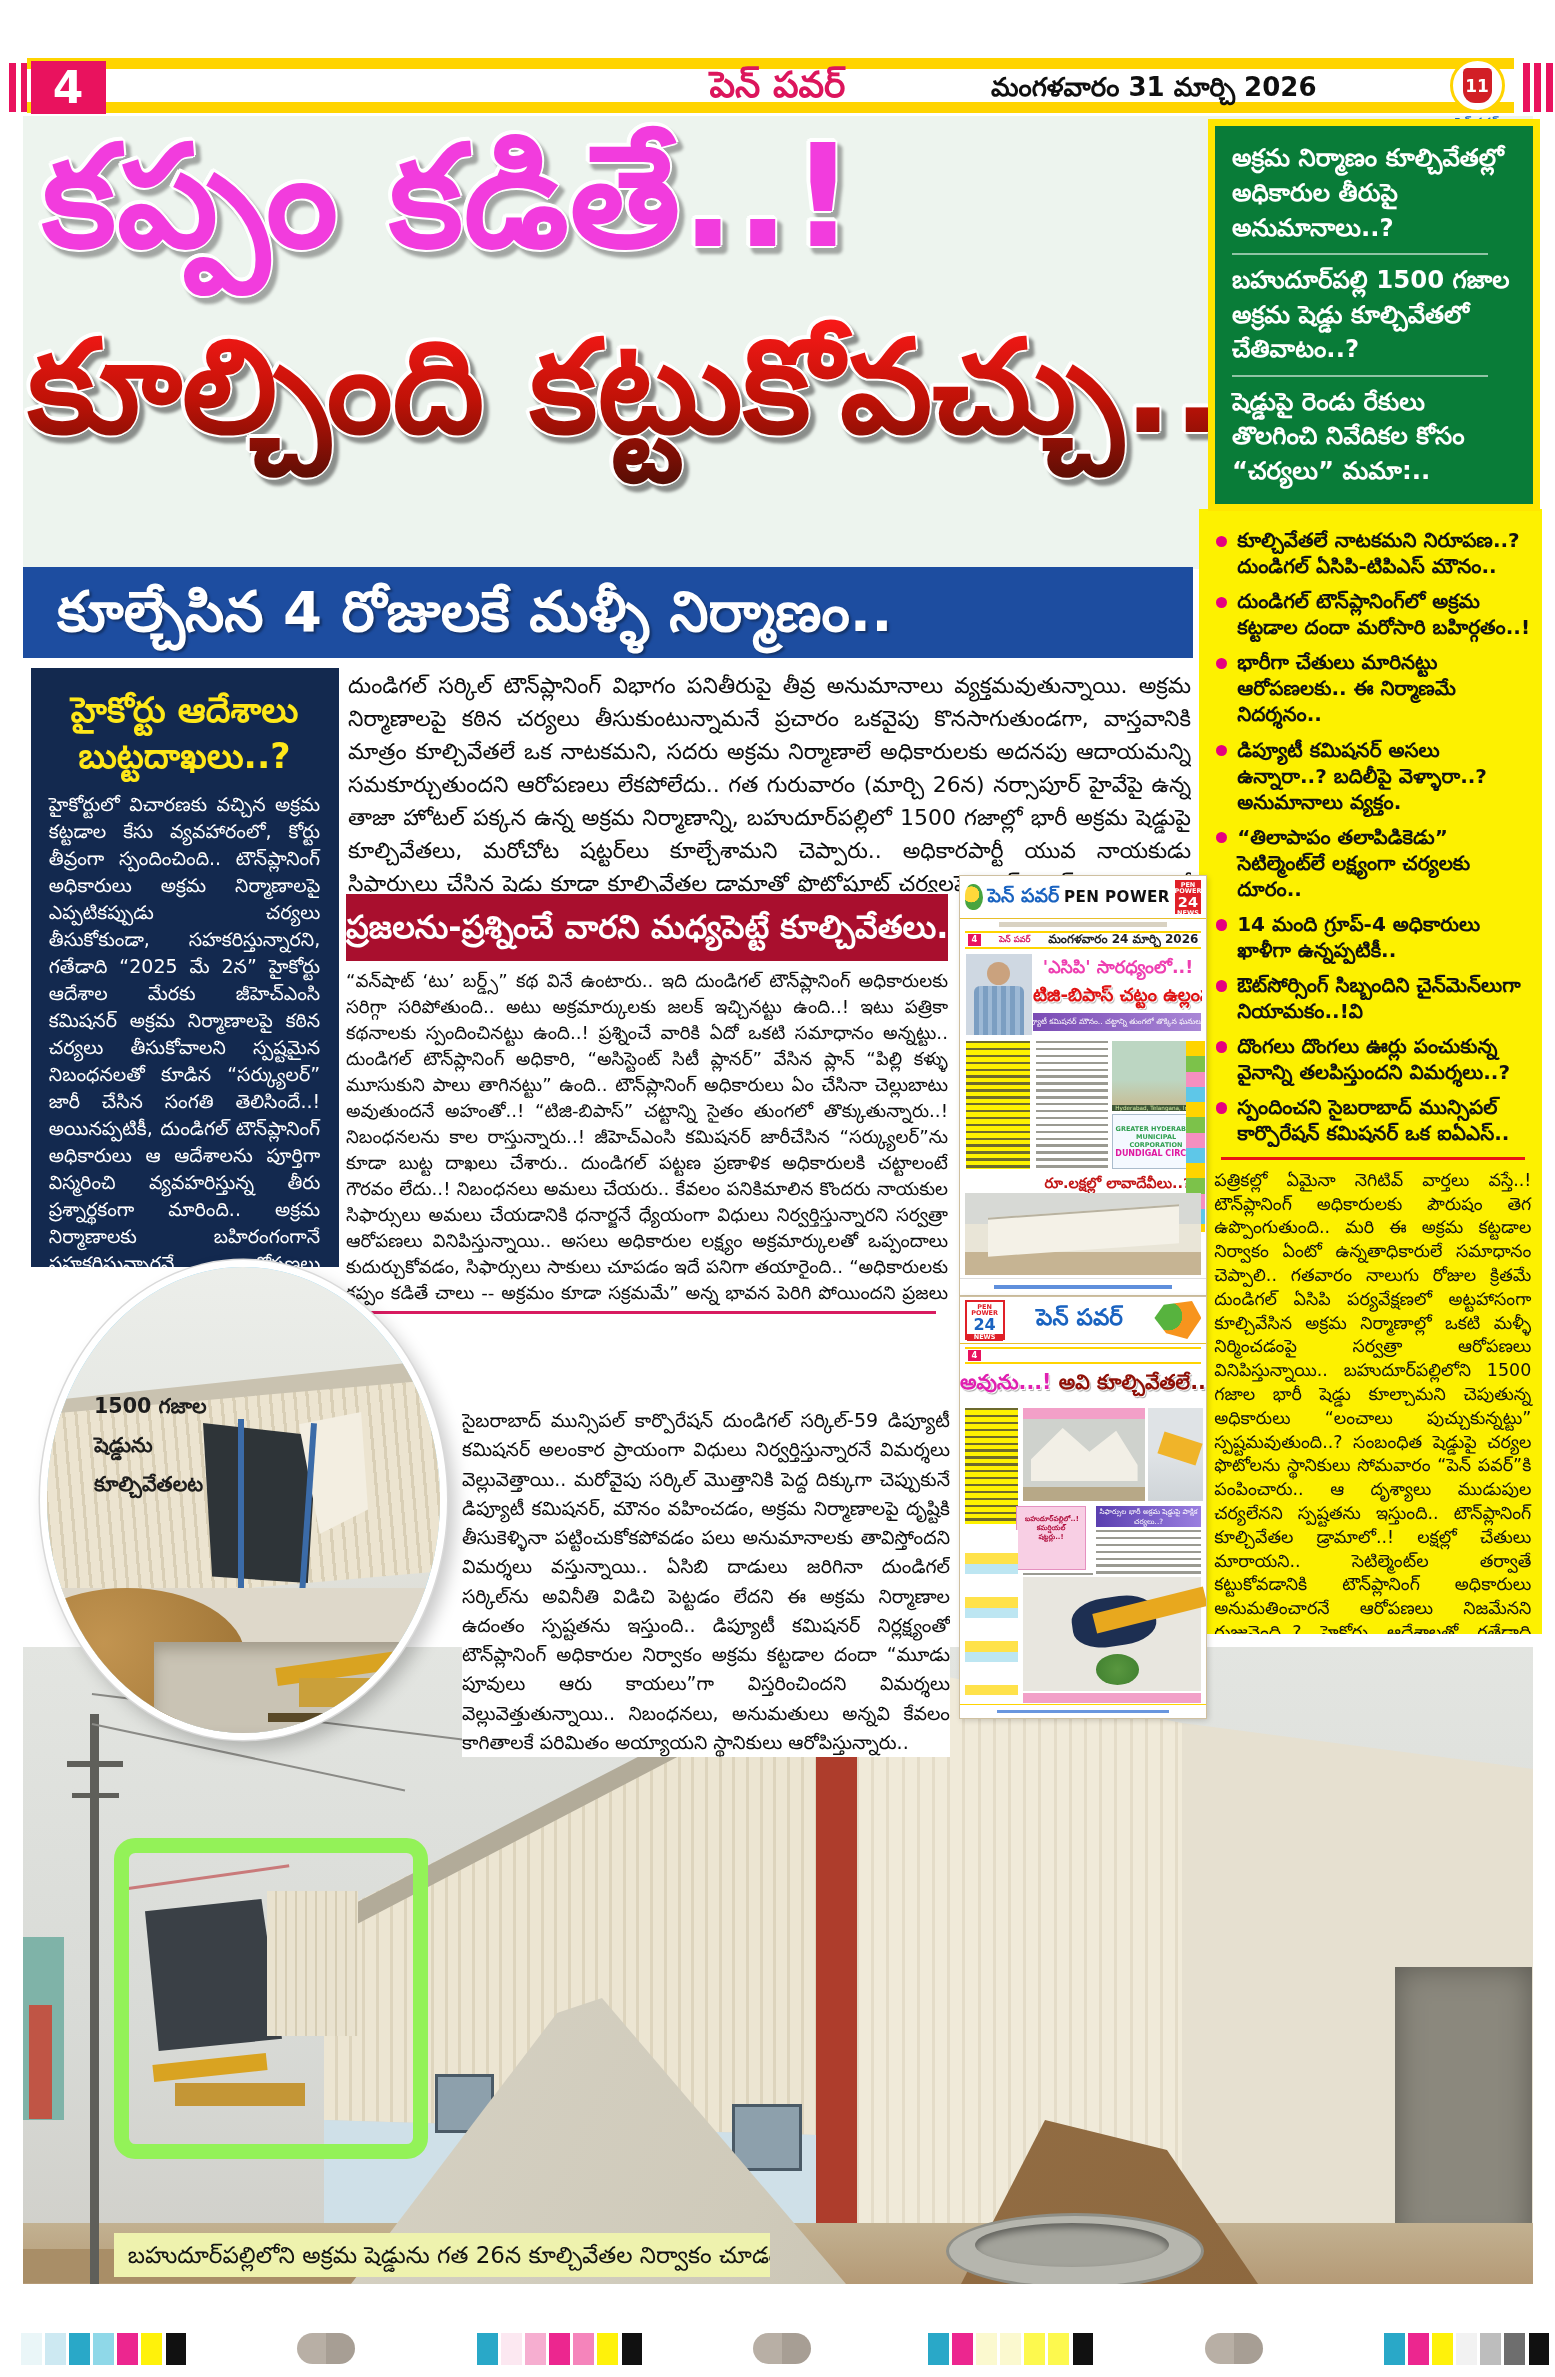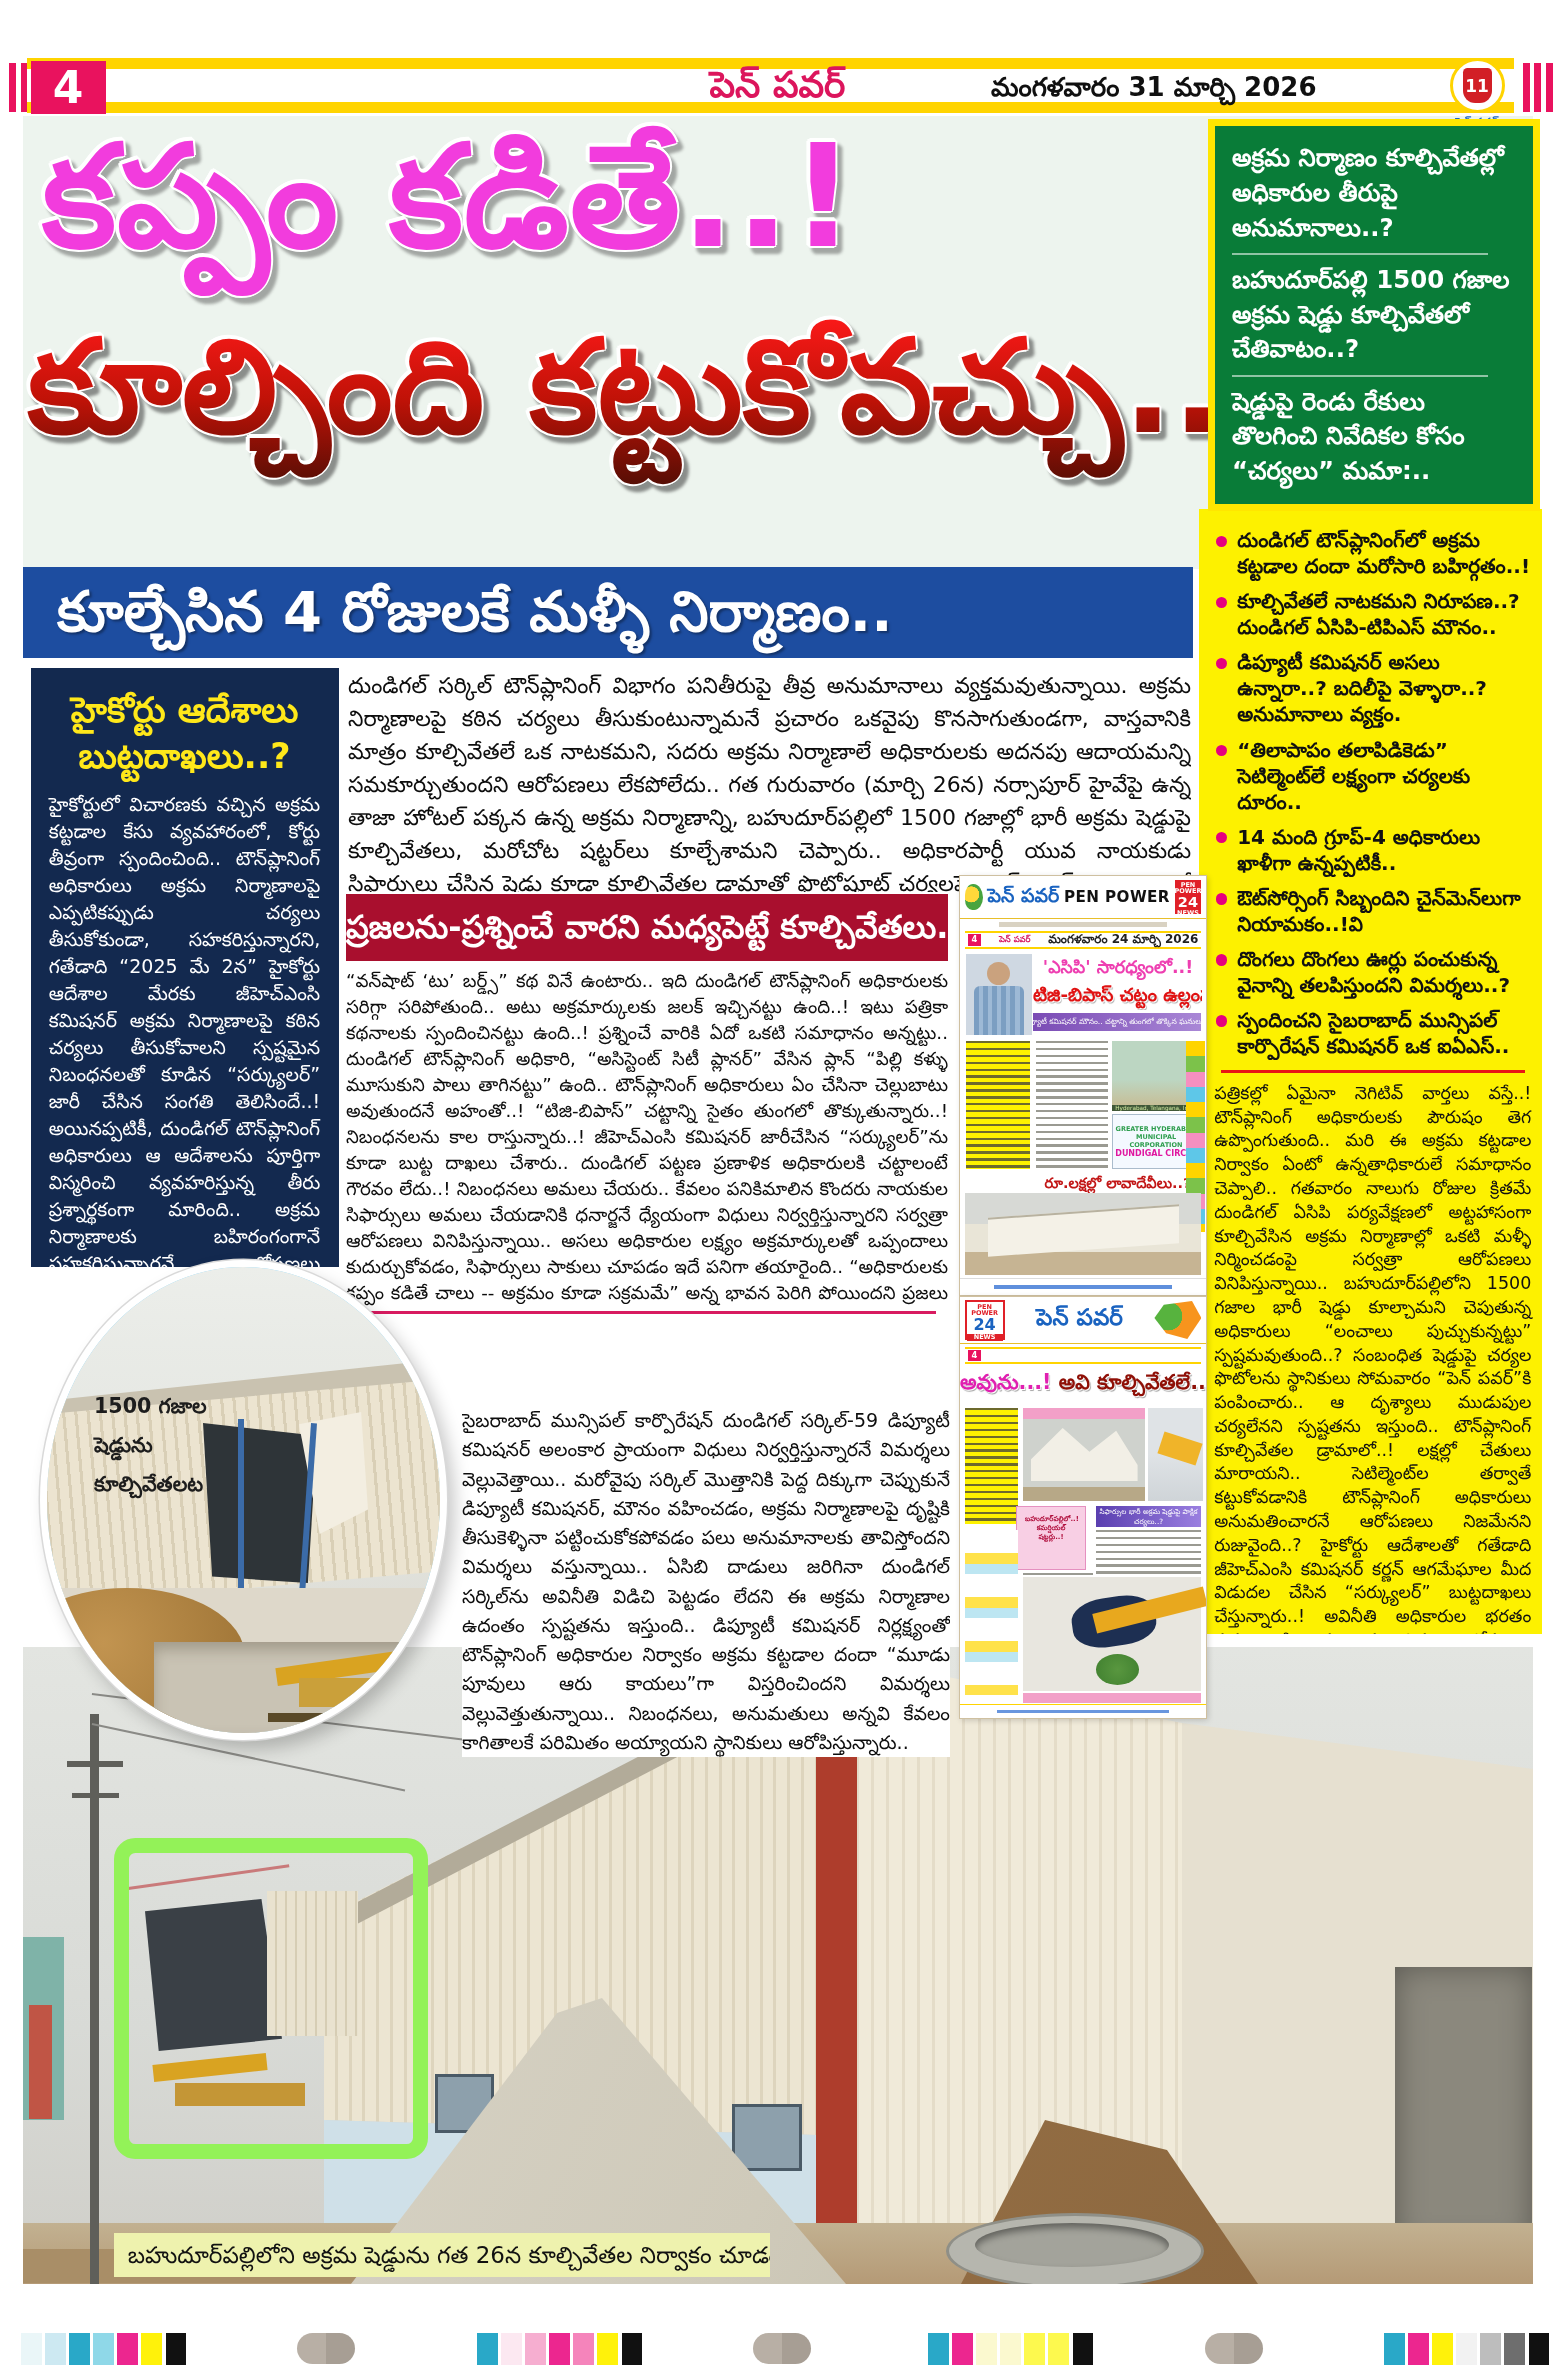--- a/index.html
+++ b/index.html
@@ -329,22 +329,23 @@
     <div class="sep"></div>
     <div class="gi">బహుదూర్‌పల్లి 1500 గజాల అక్రమ షెడ్డు కూల్చివేతలో చేతివాటం..?</div>
     <div class="sep"></div>
     <div class="gi">షెడ్డుపై రెండు రేకులు తొలగించి నివేదికల కోసం “చర్యలు” మమా:..</div>
   </div>
 
   <div class="abs" id="strip">కూల్చేసిన 4 రోజులకే మళ్ళీ నిర్మాణం..</div>
 
   <div class="abs" id="sidebar">
     <ul>
+      <li>కూల్చివేతలే నాటకమని నిరూపణ..? దుండిగల్ ఏసిపి-టిపిఎస్ మౌనం..</li>
       <li>దుండిగల్ టౌన్‌ప్లానింగ్‌లో అక్రమ కట్టడాల దందా మరోసారి బహిర్గతం..!</li>
-      <li>కూల్చివేతలే నాటకమని నిరూపణ..? దుండిగల్ ఏసిపి-టిపిఎస్ మౌనం..</li>
+      <li>భారీగా చేతులు మారినట్టు ఆరోపణలకు.. ఈ నిర్మాణమే నిదర్శనం..</li>
       <li>డిప్యూటీ కమిషనర్ అసలు ఉన్నారా..? బదిలీపై వెళ్ళారా..? అనుమానాలు వ్యక్తం.</li>
       <li>“తిలాపాపం తలాపిడికెడు” సెటిల్మెంట్‌లే లక్ష్యంగా చర్యలకు దూరం..</li>
       <li>14 మంది గ్రూప్-4 అధికారులు ఖాళీగా ఉన్నప్పటికీ..</li>
       <li>ఔట్‌సోర్సింగ్ సిబ్బందిని చైన్‌మెన్‌లుగా నియామకం..!వి</li>
       <li>దొంగలు దొంగలు ఊర్లు పంచుకున్న వైనాన్ని తలపిస్తుందని విమర్శలు..?</li>
       <li>స్పందించని సైబరాబాద్ మున్సిపల్ కార్పొరేషన్ కమిషనర్ ఒక ఐఏఎస్..</li>
     </ul>
     <div class="shr"></div>
     <div class="spara">పత్రికల్లో ఏమైనా నెగిటివ్ వార్తలు వస్తే..! టౌన్‌ప్లానింగ్ అధికారులకు పౌరుషం తెగ ఉప్పొంగుతుంది.. మరి ఈ అక్రమ కట్టడాల నిర్వాకం ఏంటో ఉన్నతాధికారులే సమాధానం చెప్పాలి.. గతవారం నాలుగు రోజుల క్రితమే దుండిగల్ ఏసిపి పర్యవేక్షణలో అట్టహాసంగా కూల్చివేసిన అక్రమ నిర్మాణాల్లో ఒకటి మళ్ళీ నిర్మించడంపై సర్వత్రా ఆరోపణలు వినిపిస్తున్నాయి.. బహుదూర్‌పల్లిలోని 1500 గజాల భారీ షెడ్డు కూల్చామని చెపుతున్న అధికారులు “లంచాలు పుచ్చుకున్నట్టు” స్పష్టమవుతుంది..? సంబంధిత షెడ్డుపై చర్యల ఫొటోలను స్థానికులు సోమవారం “పెన్ పవర్”కి పంపించారు.. ఆ దృశ్యాలు ముడుపుల చర్యలేనని స్పష్టతను ఇస్తుంది.. టౌన్‌ప్లానింగ్ కూల్చివేతల డ్రామాలో..! లక్షల్లో చేతులు మారాయని.. సెటిల్మెంట్‌ల తర్వాతే కట్టుకోవడానికి టౌన్‌ప్లానింగ్ అధికారులు అనుమతించారనే ఆరోపణలు నిజమేనని రుజువైంది..? హైకోర్టు ఆదేశాలతో గతేడాది జీహెచ్‌ఎంసి కమిషనర్ కర్ణన్ ఆగమేఘాల మీద విడుదల చేసిన “సర్క్యులర్” బుట్టదాఖలు చేస్తున్నారు..! అవినీతి అధికారుల భరతం పడతాం, ఫిర్యాదు దారుల వివరాలు గోప్యంగా ఉంచుతామనే ఏసిబి అధికారుల ట్విట్టర్ అకౌంట్ ఏమైంది..? అటు విజిలెన్స్ అధికారుల ఉనికేది..? బరితెగింపు విధులతో ఈ అక్రమ కట్టడాల దందాకు ముగింపు లేనట్టేనా..? సైబరాబాద్ మున్సిపల్ కార్పొరేషన్ కమిషనర్‌గా ఐఏఎస్ అధికారిని నియమించినా చర్యలేవి..? నిబంధనలు ఉల్లంఘించి నిర్మిస్తున్న ప్రమాదకర అక్రమ కట్టడాలపై నియంత్రణేది..? దుండిగల్ సర్కిల్‌లో “చర్యలు శూన్యం- వసూళ్ళు శాశ్వతం” అన్నచందంగా తయారైంది..?</div>
 

